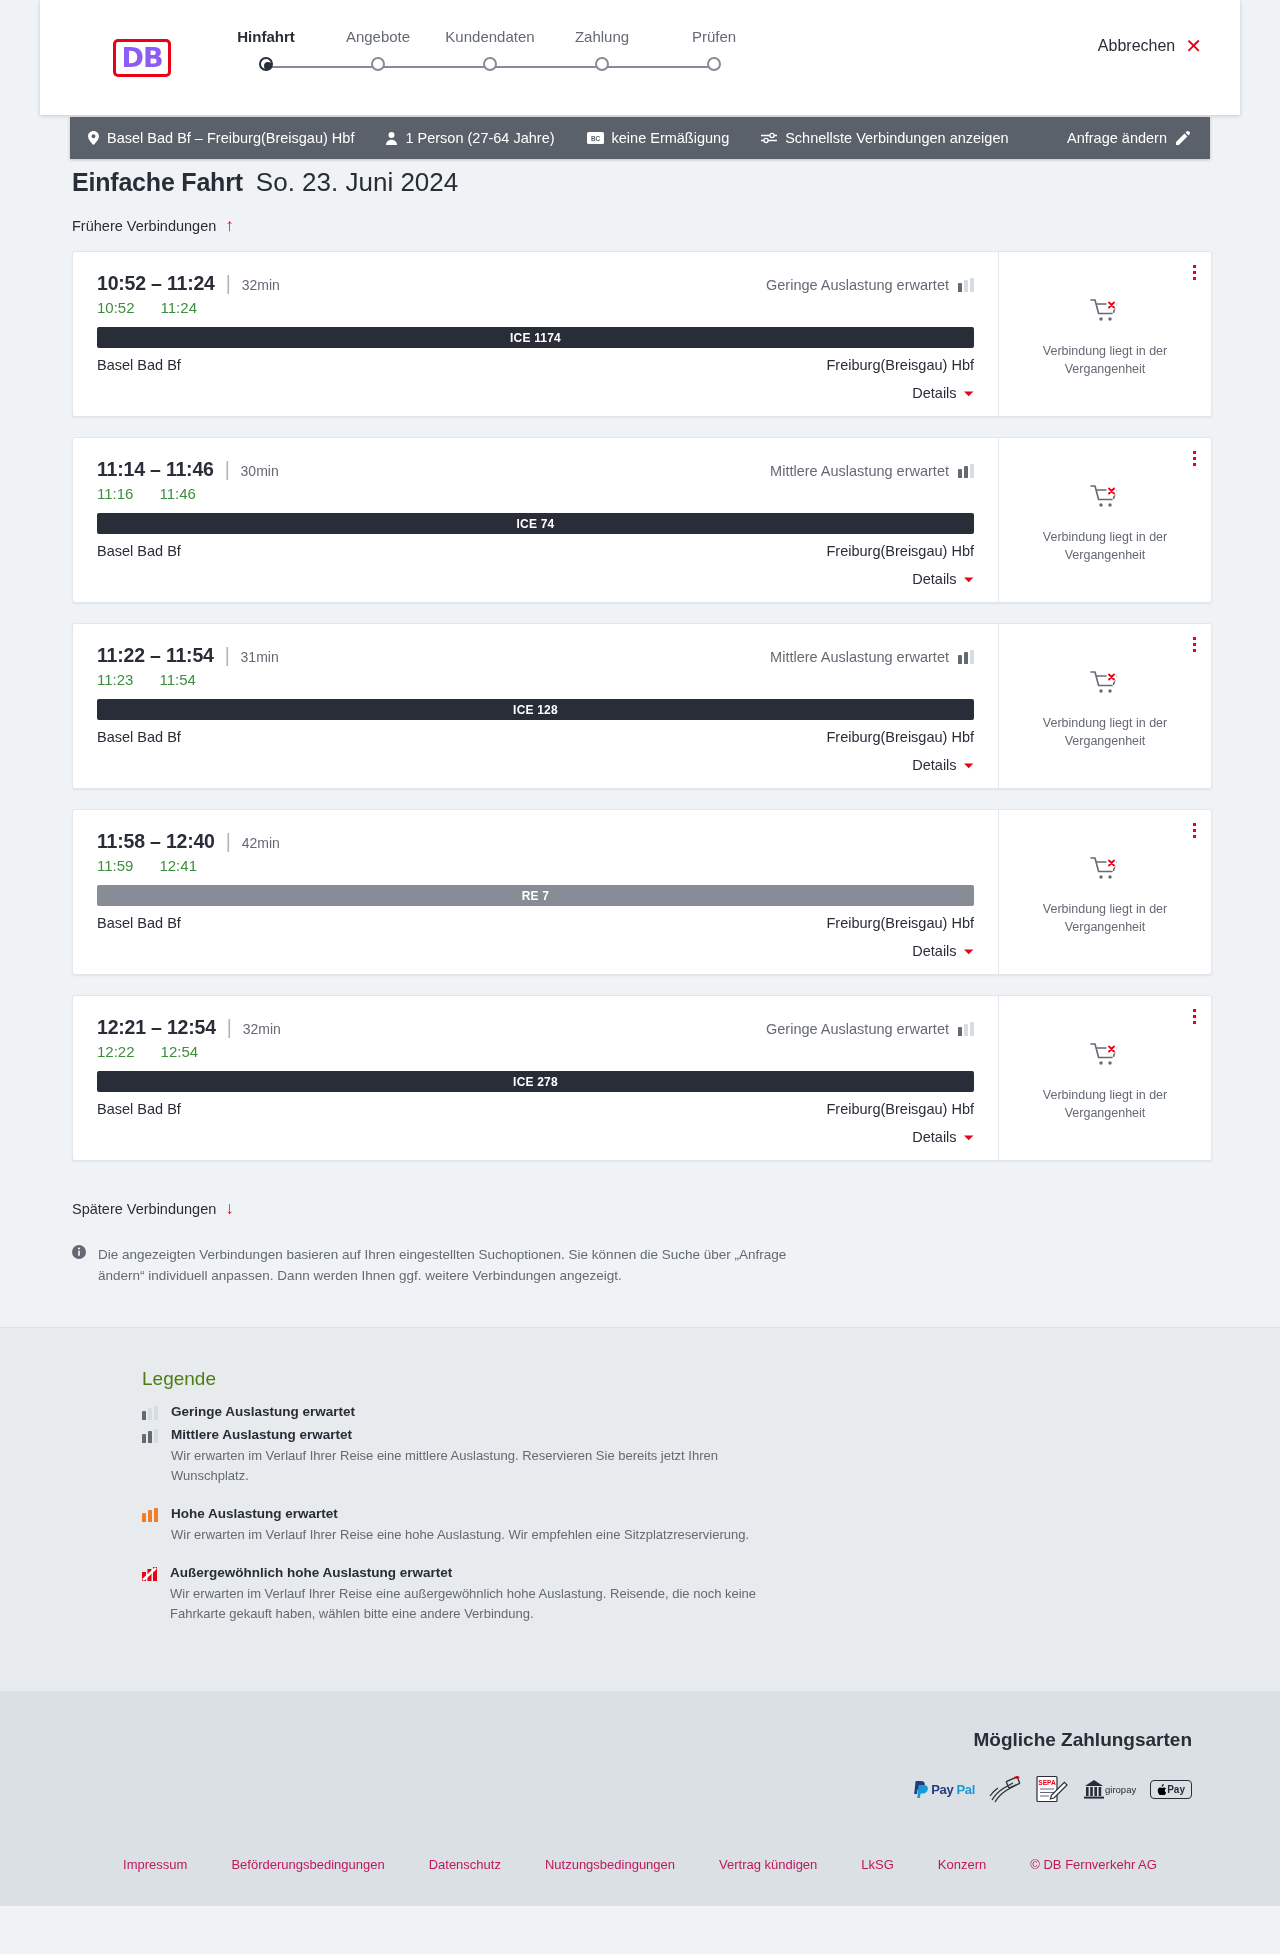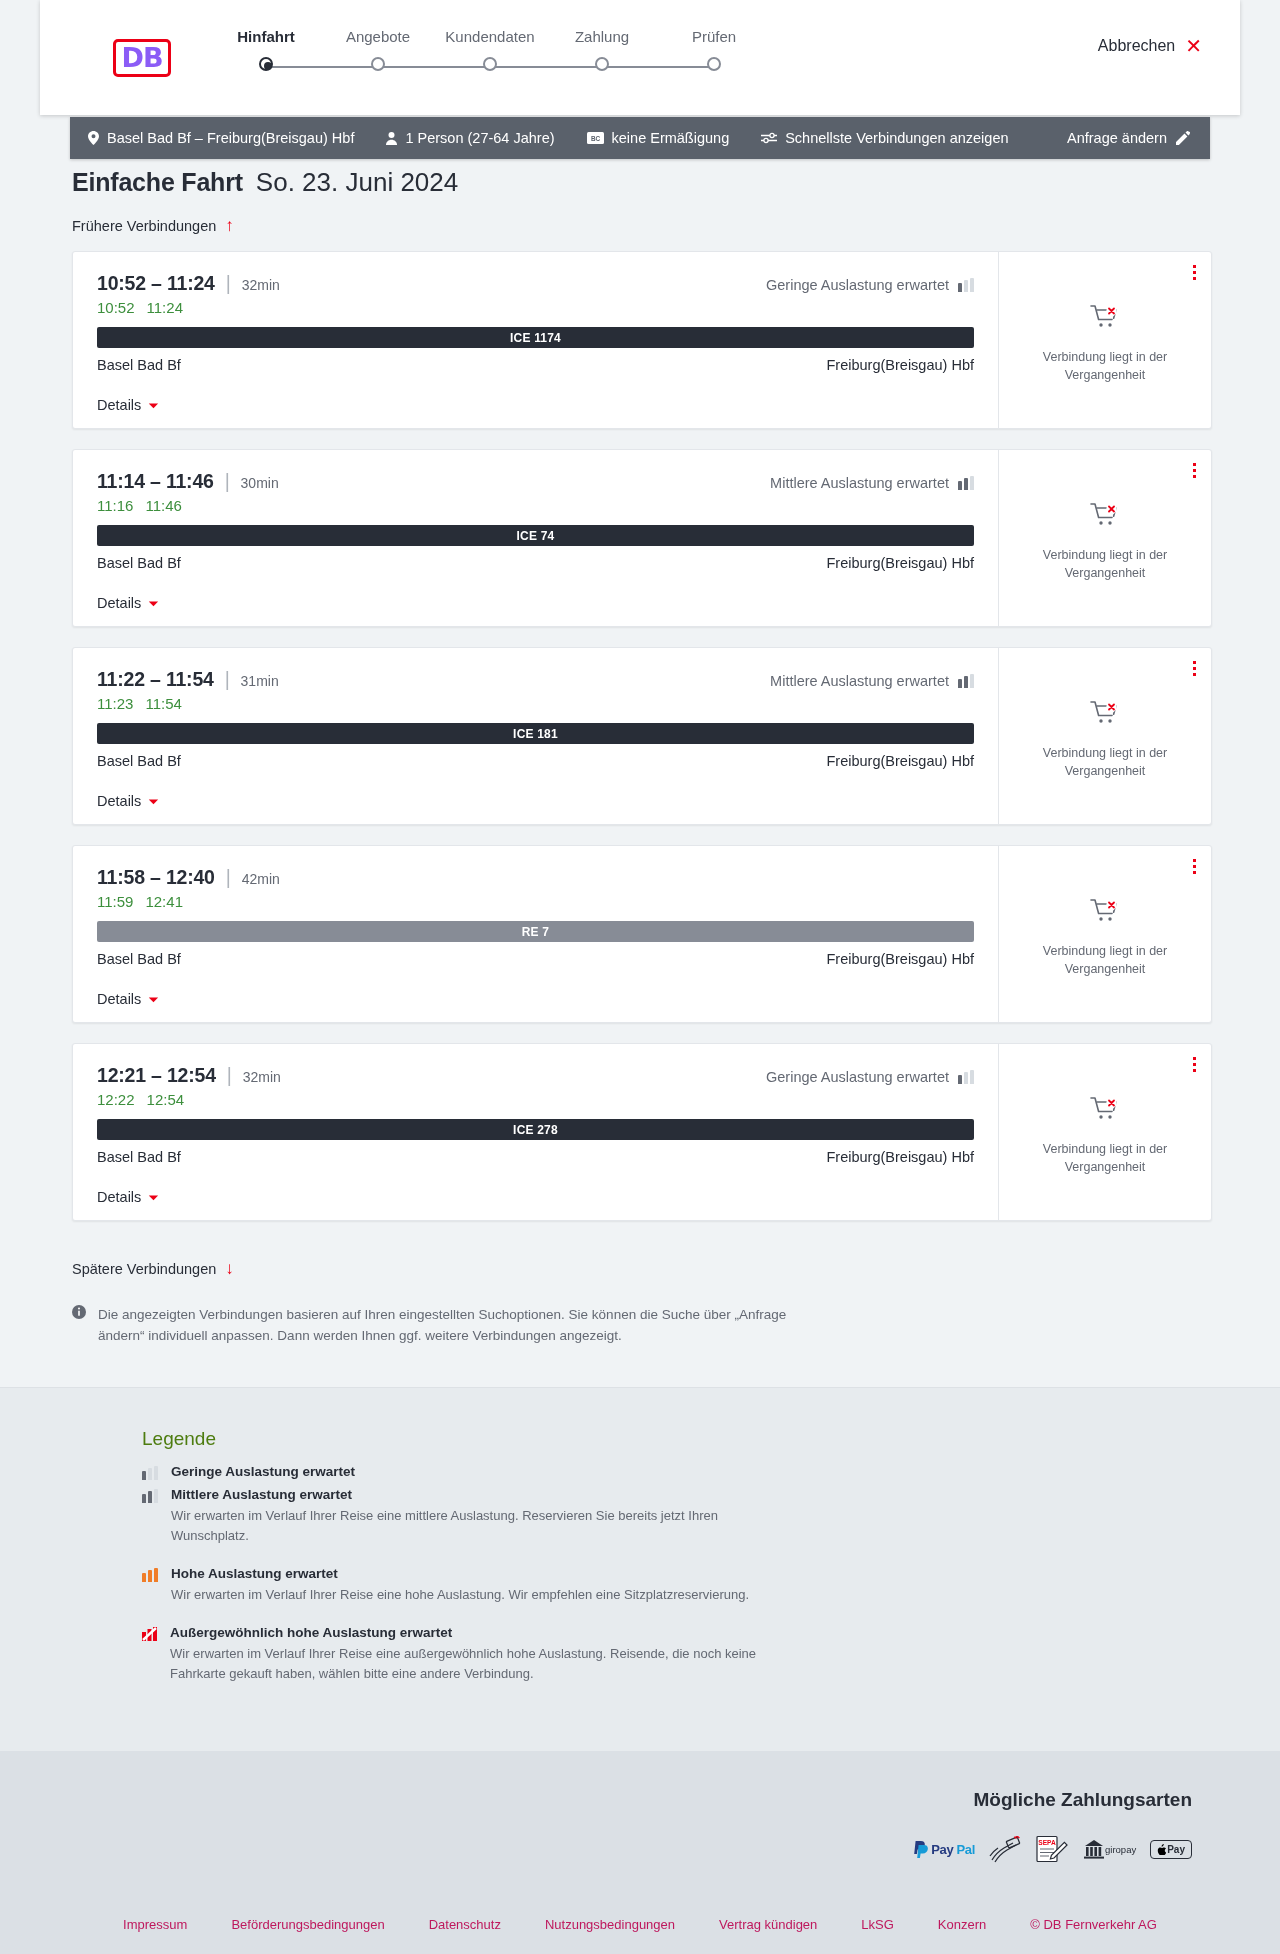--- a/index.html
+++ b/index.html
@@ -89,31 +89,31 @@
   .occ { margin-left:auto; display:flex; align-items:center; gap:9px; font-size:14.5px; color:#646973; }
   .occbars { display:flex; align-items:flex-end; gap:2px; height:14px; }
   .occbars i { display:block; width:4px; border-radius:1px 1px 0 0; background:#d7dce1; }
   .occbars i.b1 { height:9px; }
   .occbars i.b2 { height:12px; }
   .occbars i.b3 { height:14px; }
   .occbars i.on-low { background:#646973; }
   .occbars i.on-mid { background:#646973; }
   .occbars i.on-high { background:#f07d28; }
 
-  .row2 { margin-top:4px; font-size:15px; color:#3d8f3d; display:flex; gap:12px; }
+  .row2 { margin-top:4px; font-size:15px; color:#3d8f3d; display:flex; gap:26px; }
   .trainbar {
     margin-top:11px; height:21px; border-radius:2px; color:#fff;
     font-size:12px; font-weight:bold; display:flex; align-items:center; justify-content:center;
     letter-spacing:.2px;
   }
   .trainbar.ice { background:#282d37; }
   .trainbar.re  { background:#878c96; }
   .row3 { margin-top:9px; display:flex; justify-content:space-between; font-size:14.5px; color:#282d37; }
   .details {
-    margin-top:24px; text-align:left; font-size:14.5px; color:#282d37; cursor:pointer;
+    margin-top:12px; text-align:right; font-size:14.5px; color:#282d37; cursor:pointer;
   }
   .details .chev { color:#ec0016; margin-left:7px; font-size:13px; }
 
   .kebab { position:absolute; right:15px; top:13px; display:flex; flex-direction:column; gap:3px; cursor:pointer; }
   .kebab i { width:3px; height:3px; background:#ec0016; display:block; }
   .cart-wrap { display:flex; flex-direction:column; align-items:center; gap:18px; margin-top:8px;}
   .past-text { font-size:12.5px; color:#646973; text-align:center; line-height:1.45; max-width:132px; }
 
   
   .note { margin:28px 0 0 72px; display:flex; gap:12px; width:740px; }
@@ -365,21 +365,21 @@
                   <i class="b1 on-mid"></i>
                   <i class="b2 on-mid"></i>
                   <i class="b3"></i>
                 </span>
             </div>
           </div>
           <div class="row2">
             <span>11:23</span>
             <span>11:54</span>
           </div>
-          <div class="trainbar ice">ICE 181</div>
+          <div class="trainbar ice">ICE 128</div>
           <div class="row3">
             <span>Basel Bad Bf</span>
             <span>Freiburg(Breisgau) Hbf</span>
           </div>
           <div class="details">
             <span>Details</span><span class="chev">⏷</span>
           </div>
         </div>
         <div class="right">
           <div class="kebab">

